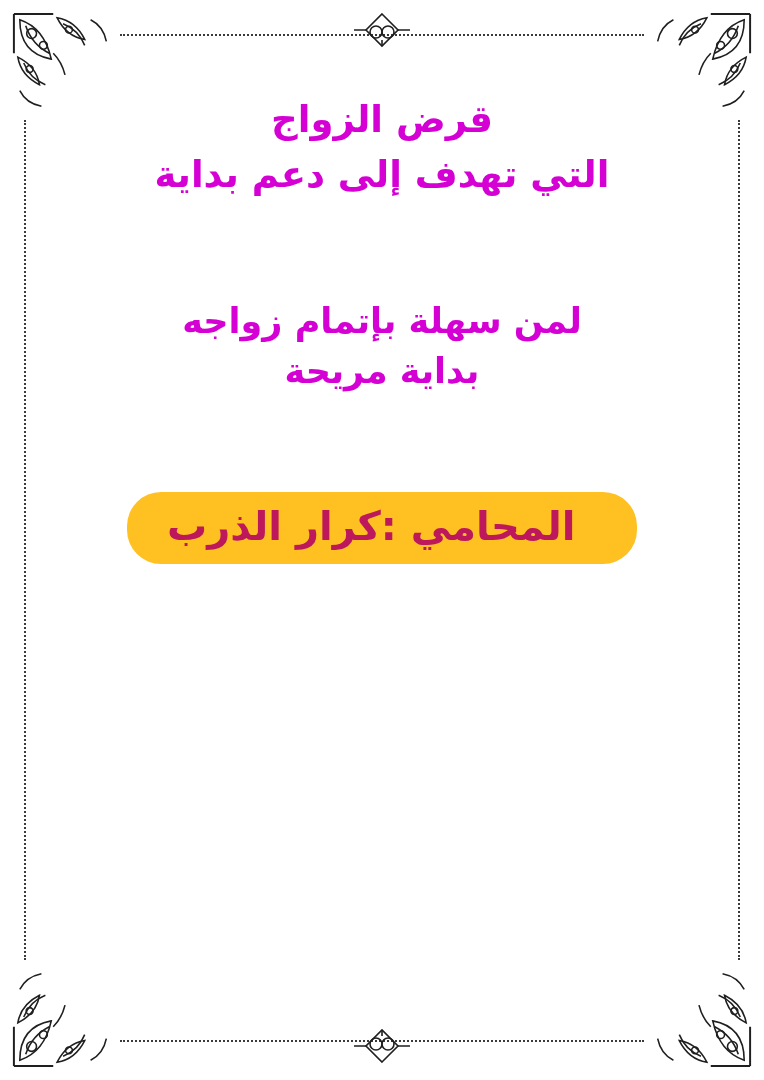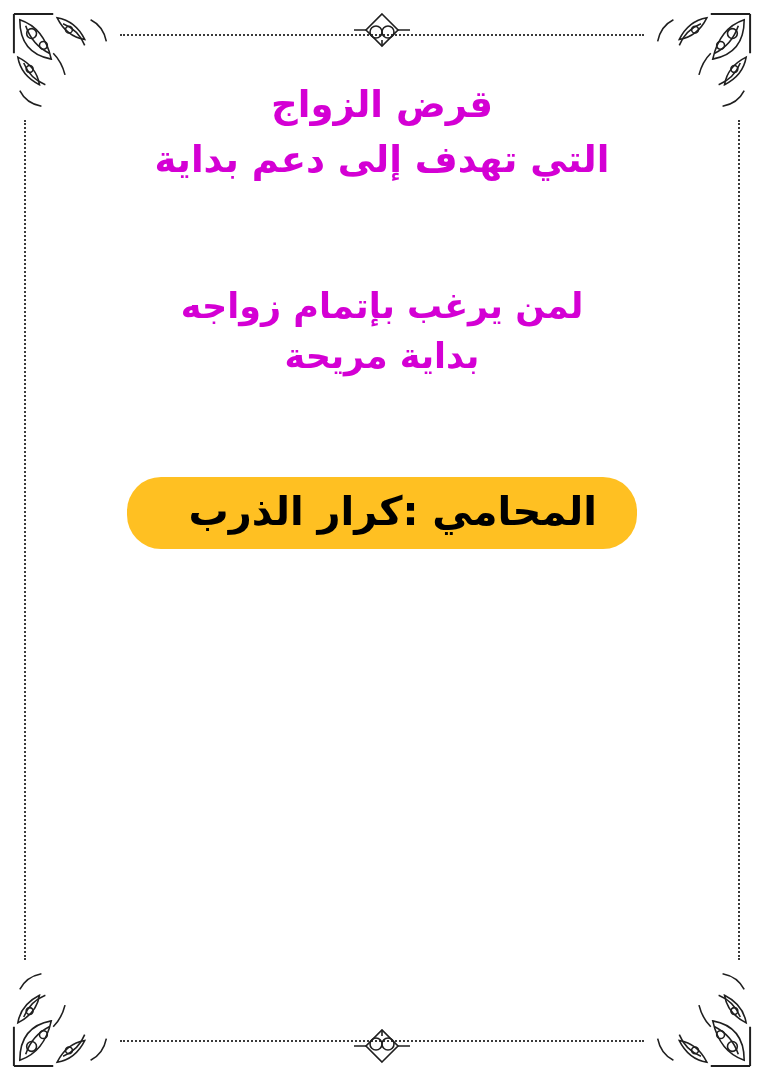--- a/index.html
+++ b/index.html
@@ -93,45 +93,45 @@
   .block {
     color: #d400d4;
     font-weight: 700;
     line-height: 1.42;
     text-align: center;
     width: 100%;
   }
   .block .line { display: block; white-space: nowrap; }
 
   .block-1 {
-    margin-top: 19px;
+    margin-top: 34px;
     font-size: 37px;
   }
   .block-1 .line:first-child { margin-bottom: 2px; }
 
   .block-2 {
     margin-top: 96px;
     font-size: 35px;
   }
 
   .badge-wrap {
     margin-top: 96px;
     width: 100%;
     display: flex;
     justify-content: center;
   }
   .badge {
     background: #ffc022;
-    color: #000000;
+    color: #be185d;
     font-size: 40px;
     font-weight: 700;
     border-radius: 34px;
     padding: 11px 40px 15px 40px;
     min-width: 430px;
-    text-align: right;
+    text-align: left;
     white-space: nowrap;
     box-shadow: 0 0 0 0 rgba(0,0,0,0);
   }
 </style>
 </head>
 <body>
 
 <div class="page">
 
   <div class="frame-line frame-top"></div>
@@ -232,21 +232,21 @@
   </div>
 
   <div class="content">
 
     <div class="block block-1">
       <span class="line">قرض الزواج</span>
       <span class="line">التي تهدف إلى دعم بداية</span>
     </div>
 
     <div class="block block-2">
-      <span class="line">لمن يرغب بإتمام زواجه</span>
+      <span class="line">لمن سهلة بإتمام زواجه</span>
       <span class="line">بداية مريحة</span>
     </div>
 
     <div class="badge-wrap">
       <div class="badge">المحامي :كرار الذرب</div>
     </div>
 
   </div>
 </div>
 

